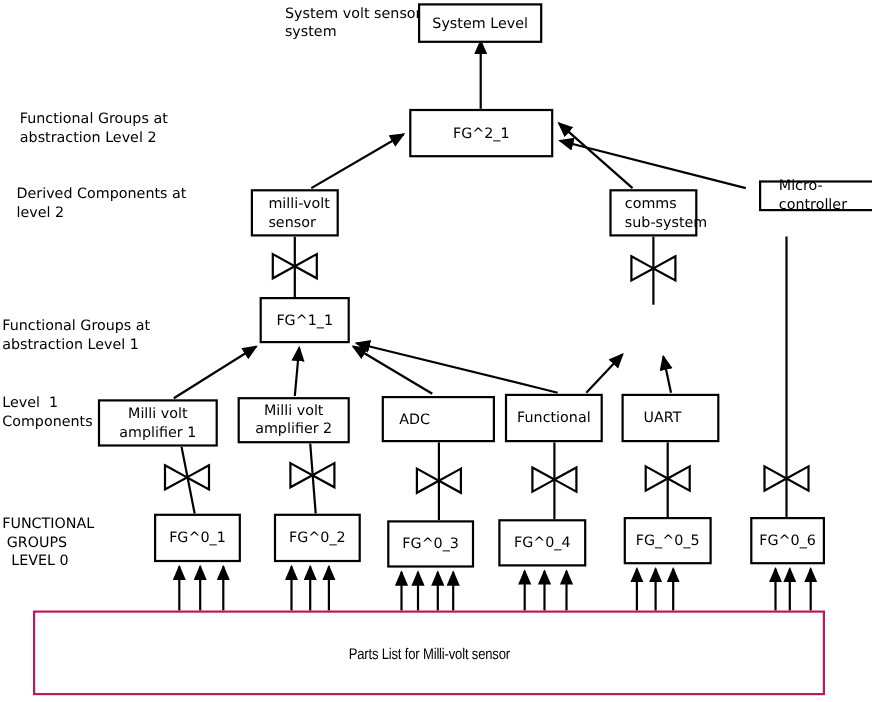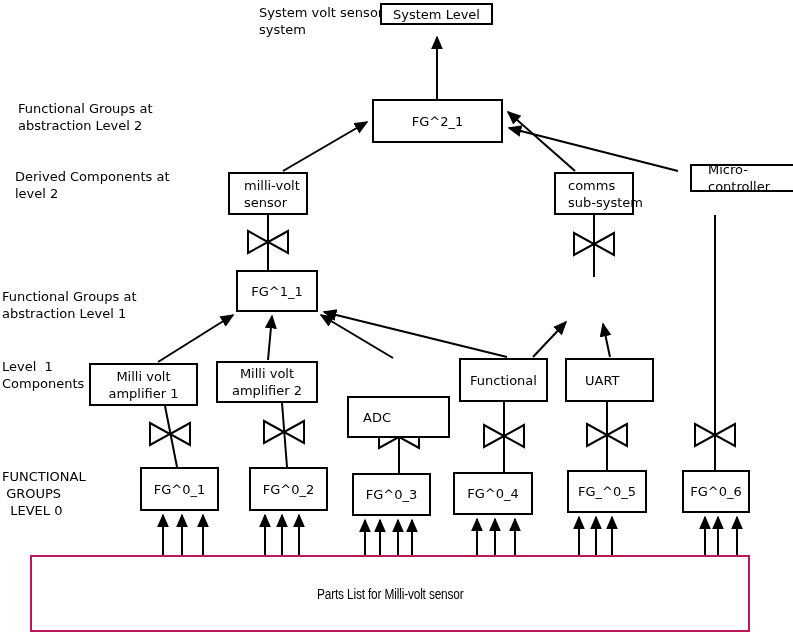--- a/index.html
+++ b/index.html
@@ -105,38 +105,38 @@
   <div class="lbl" style="left:15px; top:168px;">Derived Components at
 level 2</div>
   <div class="lbl" style="left:2px; top:288px;">Functional Groups at
 abstraction Level 1</div>
   <div class="lbl" style="left:2px; top:358px;">Level  1
 Components</div>
   <div class="lbl" style="left:2px; top:468px;">FUNCTIONAL
  GROUPS
   LEVEL 0</div>
 
-  <div class="box thick" style="left:380px; top:3px; width:113px; height:22px;">System Level</div>
+  <div class="box thick" style="left:380px; top:3px; width:113px; height:36px;">System Level</div>
 
   <div class="box" style="left:372px; top:99px; width:131px; height:44px;">FG^2_1</div>
 
   <div class="box left" style="left:228px; top:172px; width:80px; height:43px; padding-left:14px;">milli-volt
 sensor</div>
   <div class="box left" style="left:554px; top:172px; width:80px; height:43px; padding-left:12px;">comms
 sub-system</div>
   <div class="box left" style="left:678px; top:164px; width:112px; height:28px; padding-left:16px;margin-left:12px;">Micro-
 controller</div>
 
   <div class="box" style="left:236px; top:270px; width:82px; height:42px;">FG^1_1</div>
 
   <div class="box" style="left:89px; top:363px; width:109px; height:43px;">Milli volt
 amplifier 1</div>
   <div class="box" style="left:216px; top:361px; width:102px; height:42px;">Milli volt
 amplifier 2</div>
-  <div class="box left" style="left:347px; top:360px; width:103px; height:42px; padding-left:14px;margin-top:36px;">ADC</div>
+  <div class="box left" style="left:347px; top:360px; width:103px; height:42px; padding-left:14px;">ADC</div>
   <div class="box" style="left:459px; top:358px; width:89px; height:44px;">Functional</div>
   <div class="box left" style="left:565px; top:358px; width:89px; height:44px; padding-left:18px;">UART</div>
 
   <div class="box" style="left:140px; top:467px; width:79px; height:44px;">FG^0_1</div>
   <div class="box" style="left:249px; top:467px; width:79px; height:44px;">FG^0_2</div>
   <div class="box" style="left:352px; top:473px; width:79px; height:43px;">FG^0_3</div>
   <div class="box" style="left:453px; top:472px; width:80px; height:43px;">FG^0_4</div>
   <div class="box" style="left:567px; top:470px; width:80px; height:43px;">FG_^0_5</div>
   <div class="box" style="left:682px; top:470px; width:68px; height:43px;">FG^0_6</div>
 

